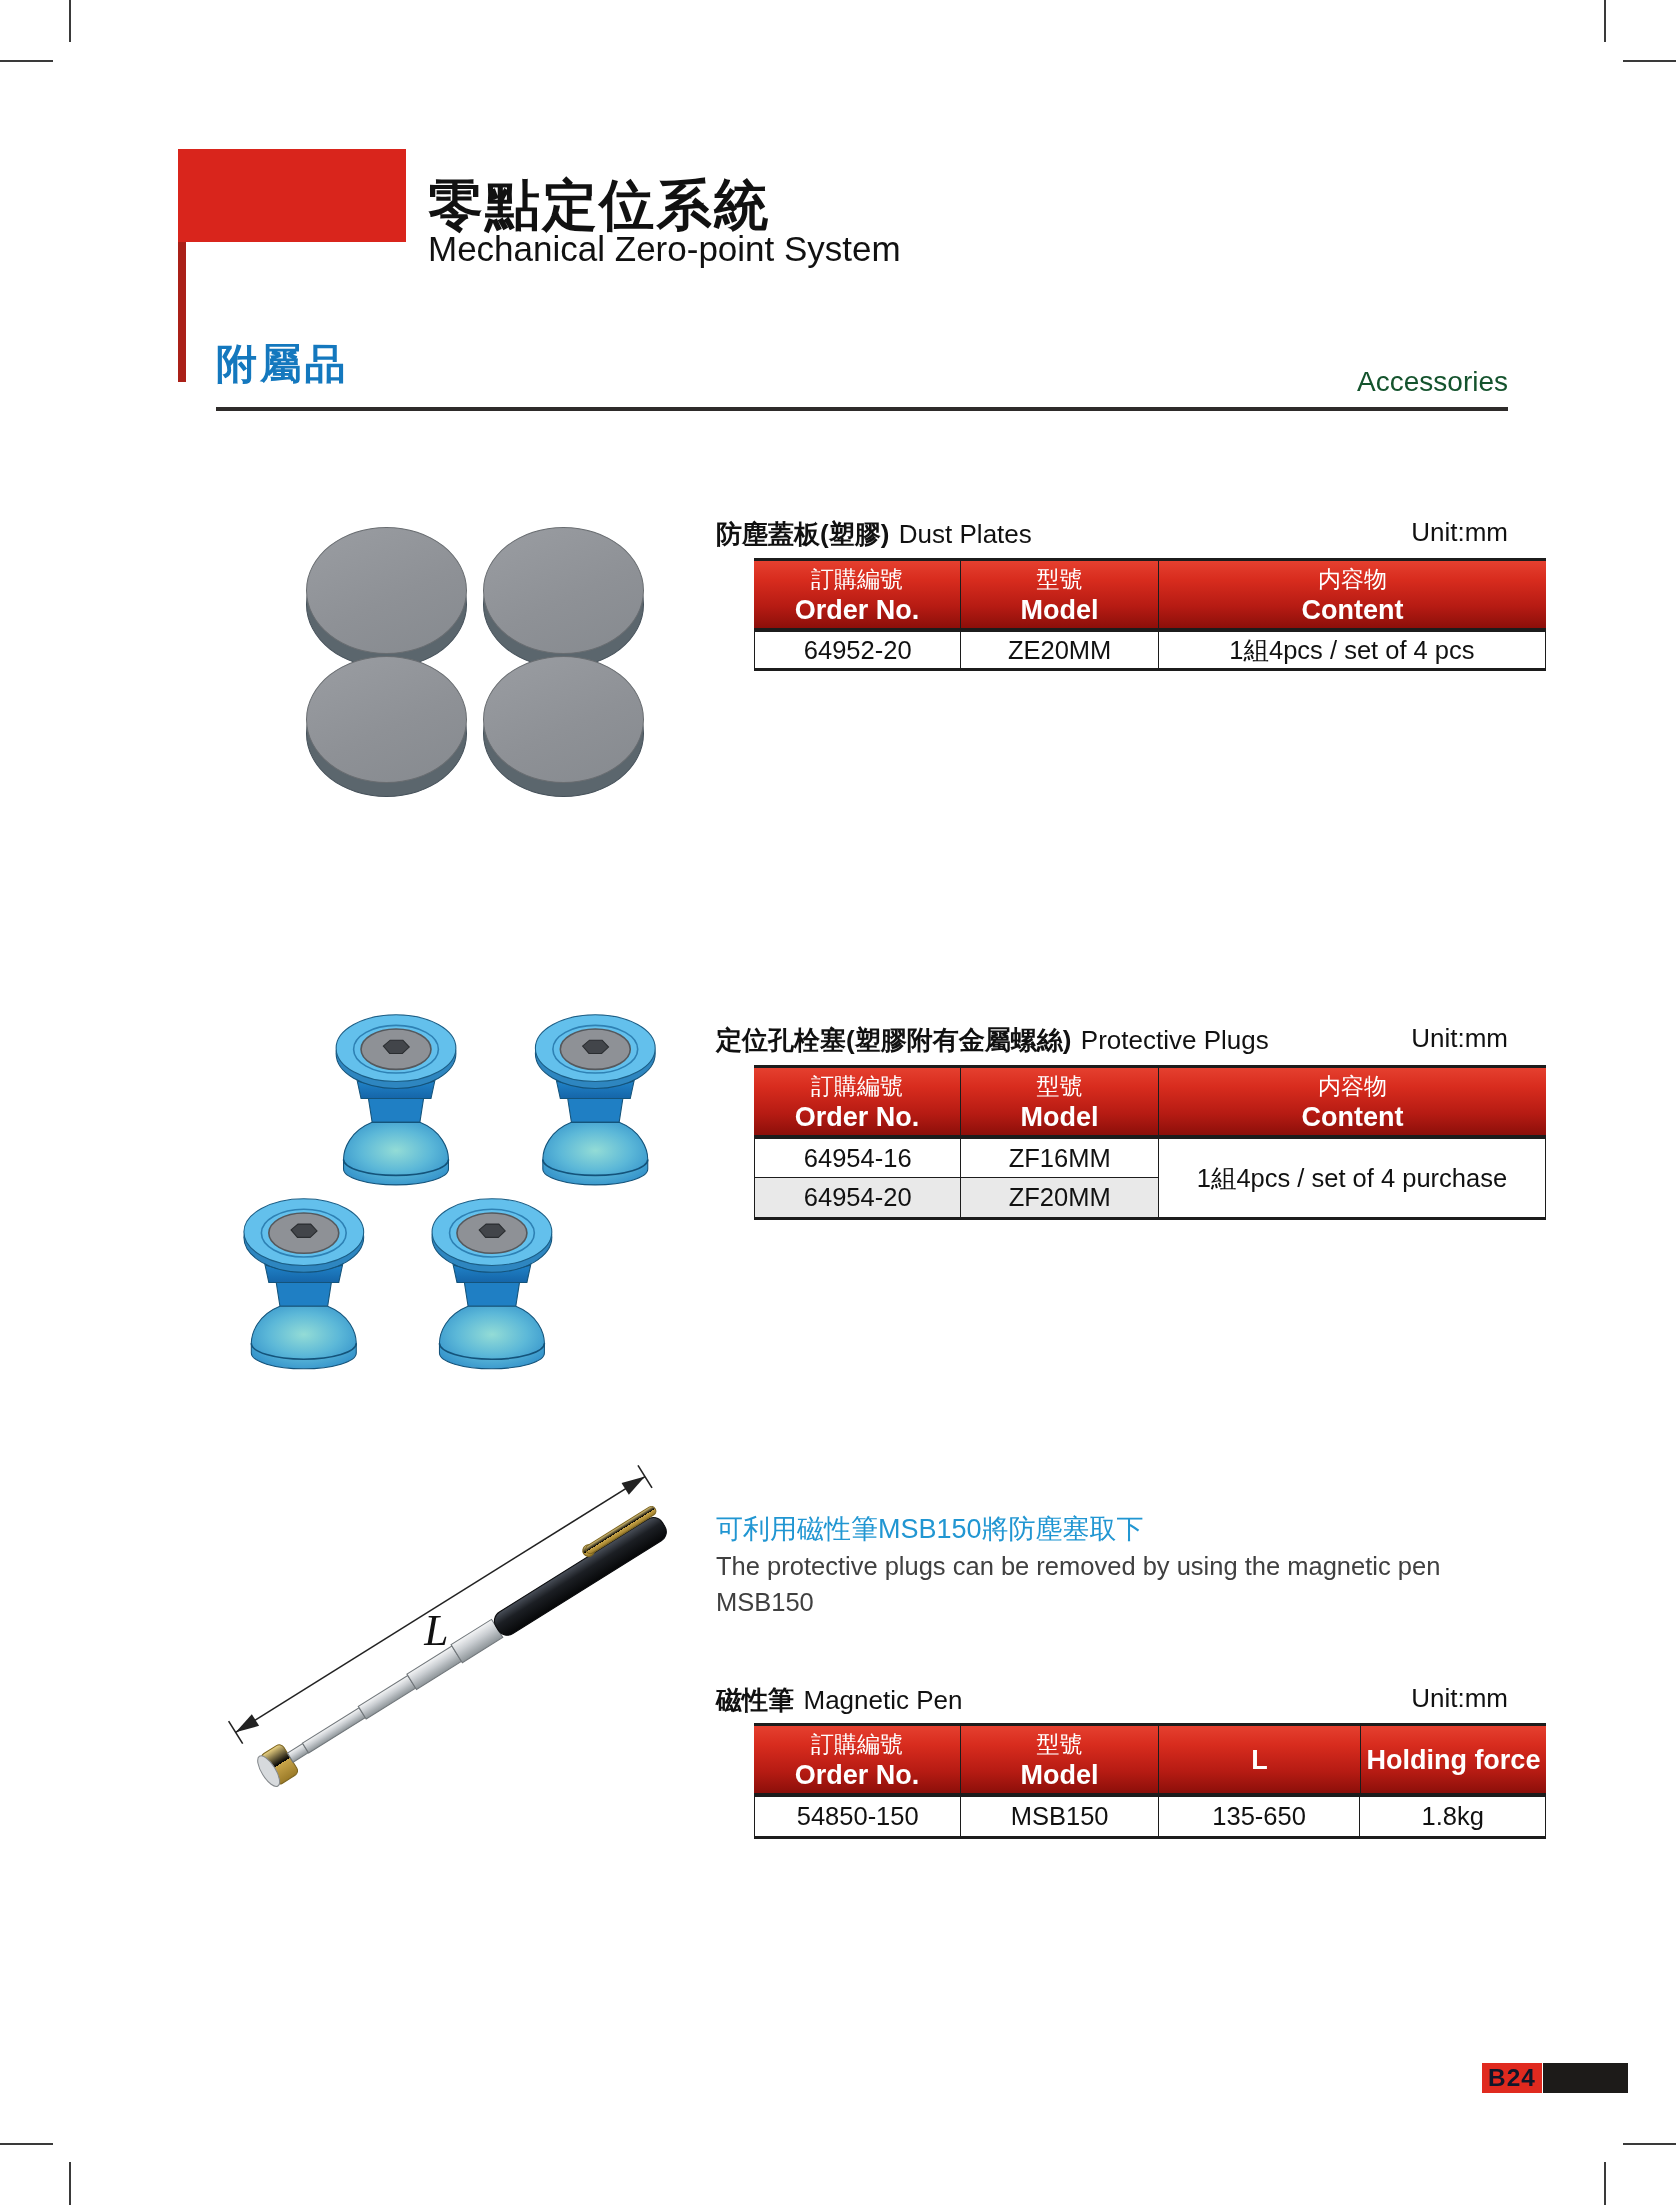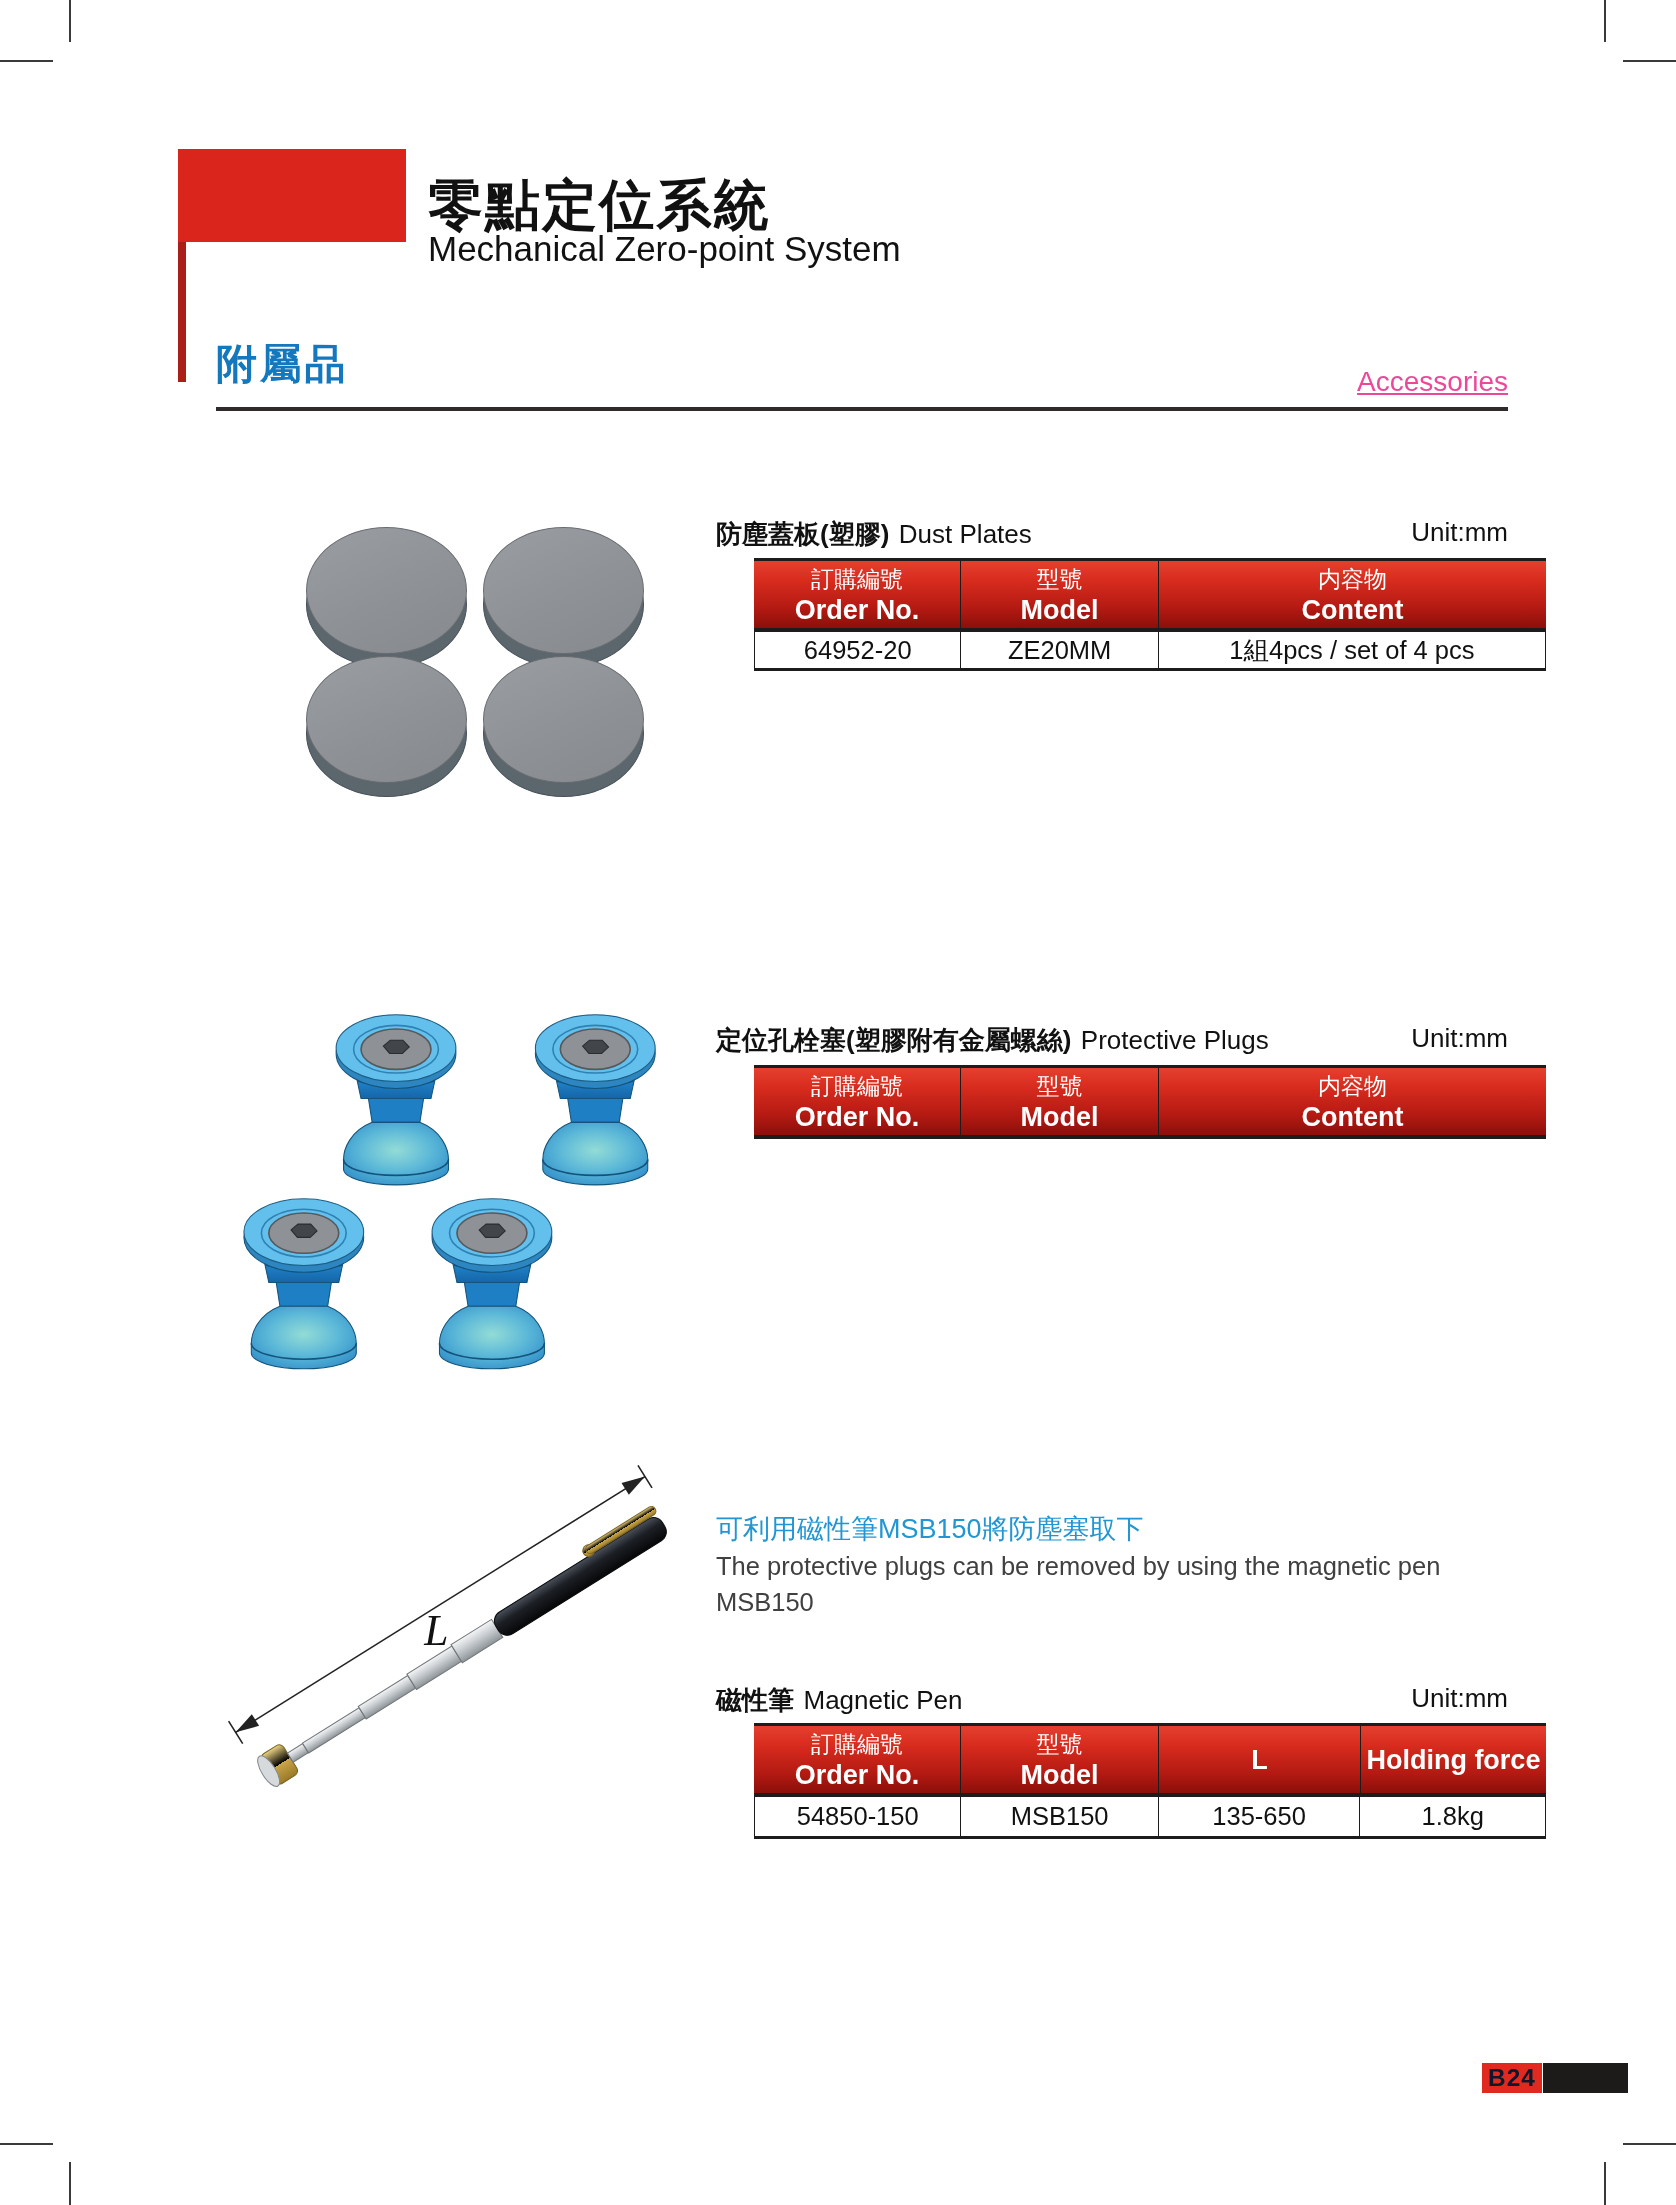--- a/index.html
+++ b/index.html
@@ -9,21 +9,21 @@
   
   .crop { position:absolute; background:#3a3a3a; }
 
   
   .flag-rect { position:absolute; left:178px; top:149px; width:228px; height:93px; background:#d9251c; }
   .flag-pole { position:absolute; left:178px; top:149px; width:8px; height:233px; background:#aa2018; }
   .title-zh { position:absolute; left:428px; top:169px; font-size:55px; font-weight:bold; letter-spacing:2.1px; color:#111; white-space:nowrap; }
   .title-en { position:absolute; left:428px; top:229px; font-size:35px; color:#111; white-space:nowrap; }
 
   .heading-zh { position:absolute; left:216px; top:337px; font-size:41px; font-weight:bold; color:#1478be; letter-spacing:3.2px; white-space:nowrap; }
-  .heading-en { position:absolute; right:168px; top:366px; font-size:28px; color:#ec4899;text-decoration:underline; }
+  .heading-en { position:absolute; right:168px; top:366px; font-size:28px; color:#14532d; }
   .heading-rule { position:absolute; left:216px; top:407px; width:1292px; height:3.7px; background:#2e2b2a; }
 
   
   .sec-label { position:absolute; left:716px; font-size:26px; white-space:nowrap; color:#111; }
   .sec-label .zh { font-weight:bold; }
   .sec-label .en { font-weight:normal; margin-left:9.5px; }
   .unit { position:absolute; right:168px; font-size:26px; color:#111; }
 
   
   .table { position:absolute; left:716px; width:792px;padding-left:38px; }
@@ -195,20 +195,27 @@
           <span class="en">Order No.</span>
       </div>
       <div class="th c3-2">
         <span class="zh">型號</span>
           <span class="en">Model</span>
       </div>
       <div class="th c3-3">
         <span class="zh">内容物</span>
           <span class="en">Content</span>
       </div>
+    </div>
+    <div class="t2body">
+      <div class="t2cell rowsep">64954-16</div>
+      <div class="t2cell rowsep colsep">ZF16MM</div>
+      <div class="t2cell t2content colsep">1組4pcs / set of 4 purchase</div>
+      <div class="t2cell alt">64954-20</div>
+      <div class="t2cell alt colsep">ZF20MM</div>
     </div>
   </div>
 
   <svg style="left:191px; top:1459px;" width="541" height="488" viewBox="0 0 1020 920">
     <defs>
       <linearGradient id="silverGrad" x1="0" y1="0" x2="0" y2="1">
         <stop offset="0" stop-color="#f4f5f6"></stop>
           <stop offset="0.45" stop-color="#c9cdd1"></stop>
           <stop offset="1" stop-color="#8d9498"></stop>
       </linearGradient>

